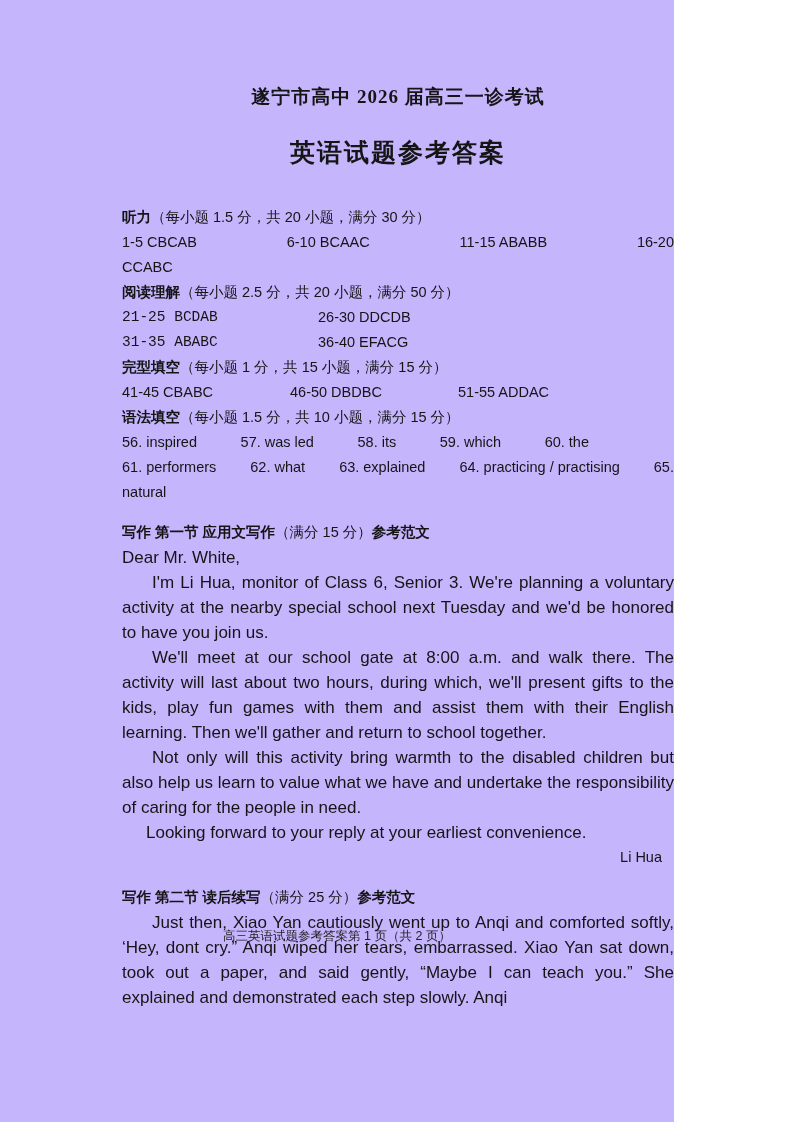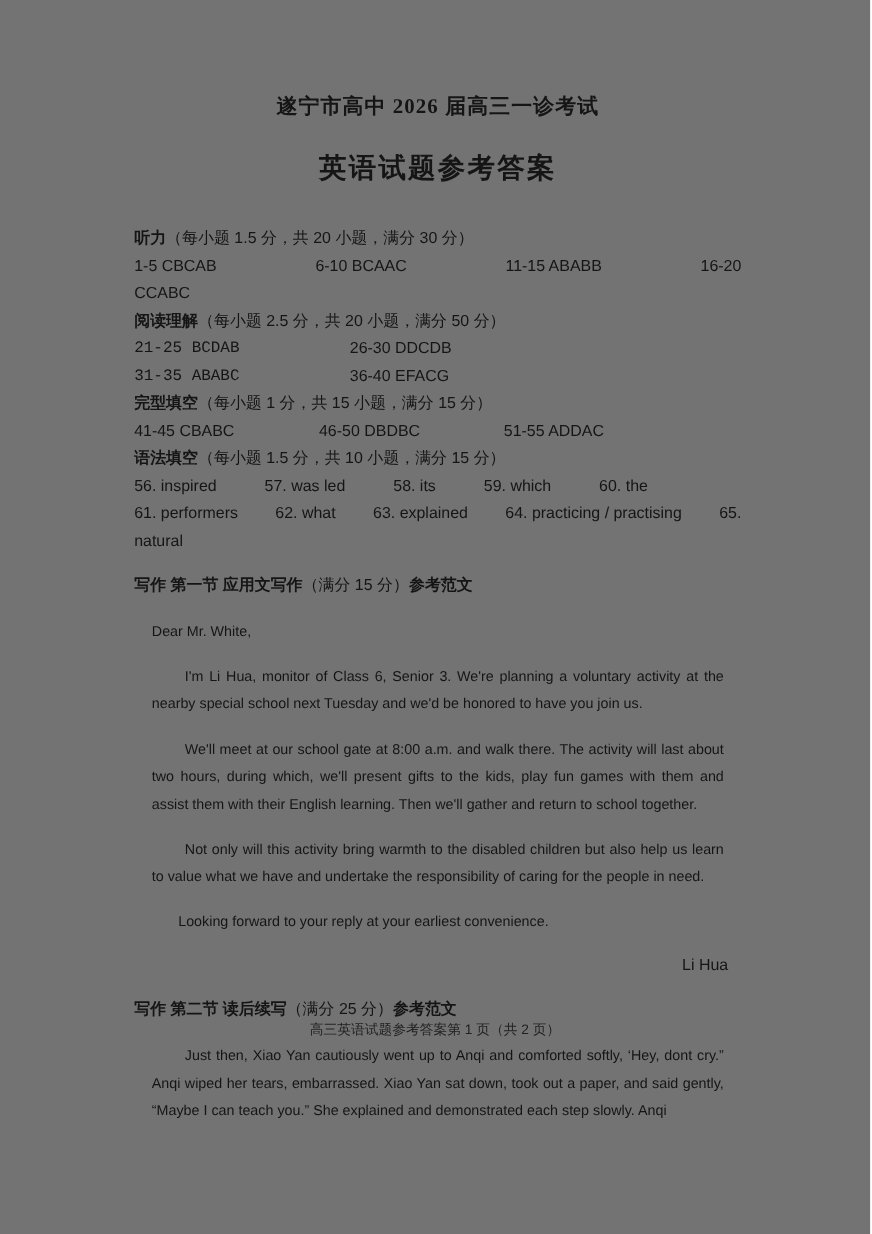--- a/index.html
+++ b/index.html
@@ -1,21 +1,21 @@
 <!DOCTYPE html>
 <html><head>
 <meta charset="utf-8">
 <style>
   * { box-sizing: border-box; }
   html, body { margin: 0; padding: 0; background: #ffffff; }
   .page {
     position: relative;
-    width: 791px;
+    width: 674px;
     height: 1122px;
-    background: #737373;
+    background: #c4b5fd;
     font-family: "Liberation Sans", sans-serif;
     color: #151515;
     overflow: hidden;
   }
   .content {
     position: absolute;
     left: 122px;
     top: 84px;
     width: 552px;
   }
@@ -45,22 +45,22 @@
     line-height: 25px;
   }
   .row.left { justify-content: flex-start; }
   .row span { white-space: nowrap; }
   .col-196 { display: inline-block; width: 196px; flex: none; font-family: Liberation Mono, monospace; }
   .col-168 { display: inline-block; width: 168px; flex: none; }
   .max465 { max-width: 467px; }
   .plain { margin: 0; font-size: 14.5px; line-height: 25px; }
   .w-head { margin-top: 15px; }
   .para {
-    margin: 16px;
-    font-size: 13px;
+    margin: 0;
+    font-size: 17px;
     line-height: 25px;
     text-align: justify;
     text-indent: 30px;
   }
   .para.no-indent { text-indent: 0; }
   .para.small-indent { text-indent: 24px; text-align: left; }
   .closing { margin: 0; font-size: 14.5px; line-height: 25px; text-align: right; padding-right: 2px; }
   .signature { margin: 0; font-size: 14.5px; line-height: 25px; text-align: right; padding-right: 12px; }
   .footer {
     position: absolute;

